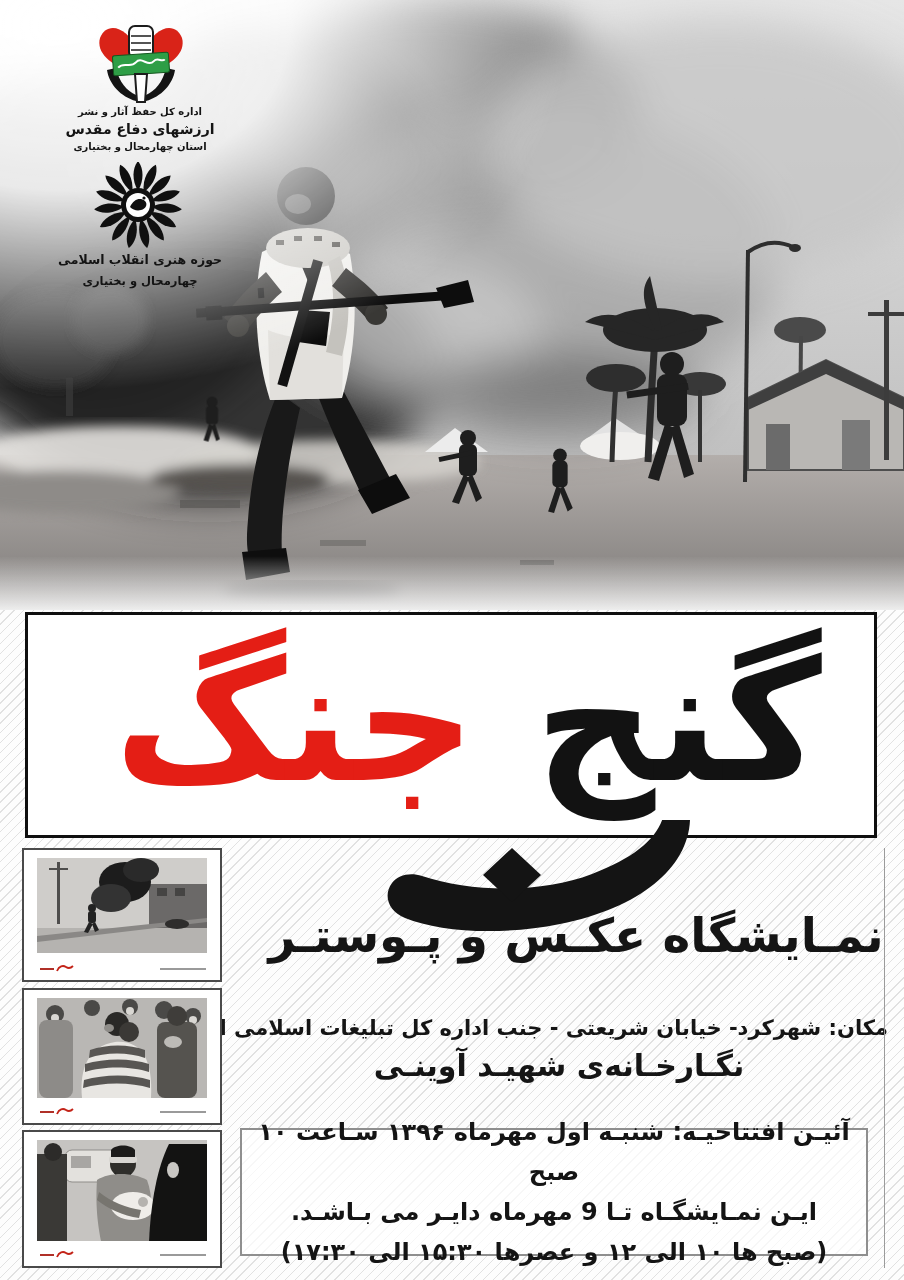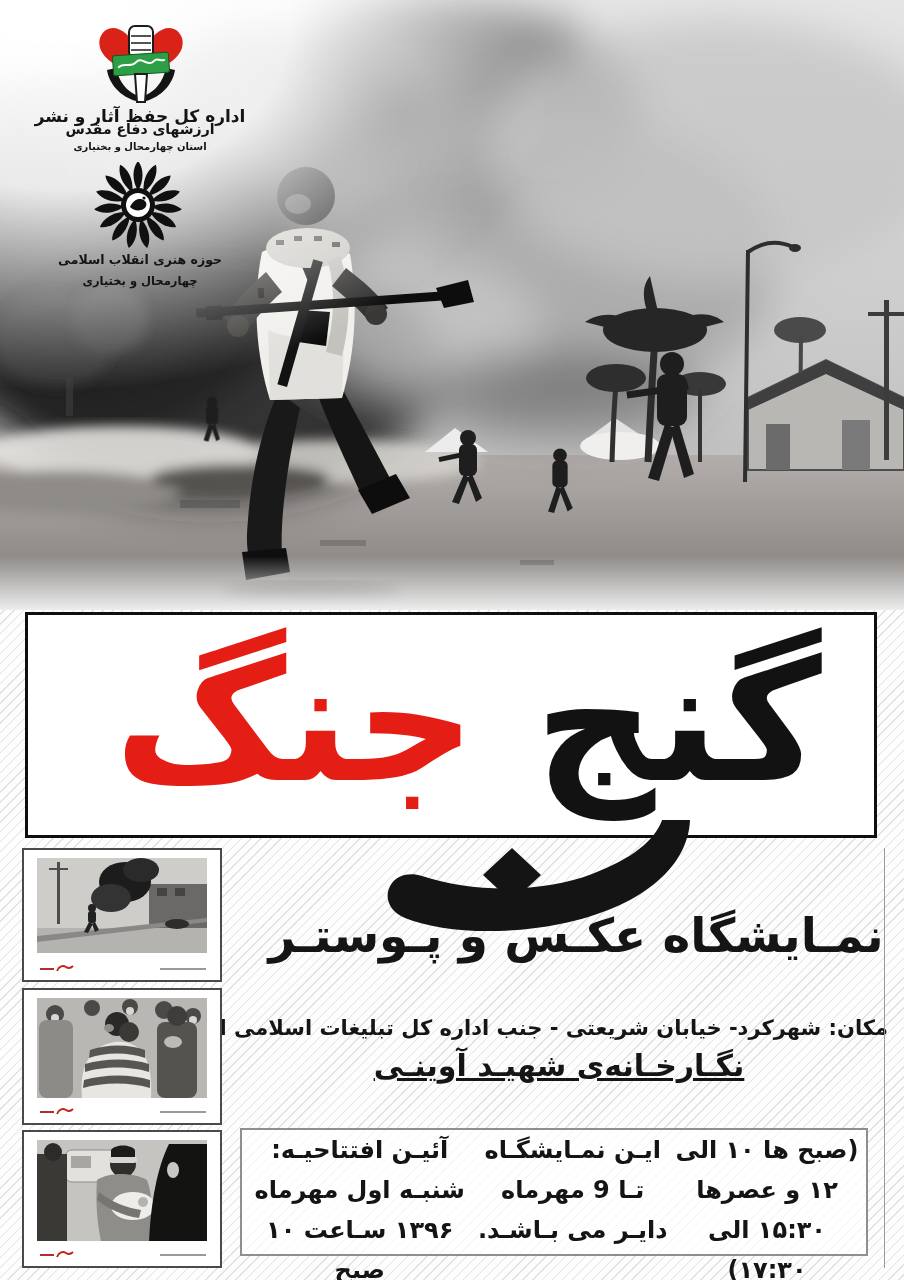--- a/index.html
+++ b/index.html
@@ -8,21 +8,21 @@
     background:
       repeating-linear-gradient(135deg, rgba(40,40,40,0.13) 0px, rgba(40,40,40,0.13) 1px, rgba(0,0,0,0) 1px, rgba(0,0,0,0) 7px),
       #fdfdfd;
     font-family:"DejaVu Sans", sans-serif;
   }
   .abs{position:absolute;}
   
   #photo-wrap{left:0;top:0;width:904px;height:610px;}
   
   .logo-caption{dir:rtl;direction:rtl;text-align:center;color:#141414;line-height:1.25;}
-  #org1-cap1{left:28px;top:106px;width:224px;font-size:17px;font-weight:bold;}
+  #org1-cap1{left:28px;top:106px;width:224px;font-size:10px;font-weight:bold;}
   #org1-cap2{left:28px;top:121px;width:224px;font-size:14px;font-weight:bold;}
   #org1-cap3{left:28px;top:141px;width:224px;font-size:10px;font-weight:bold;}
   #org2-cap1{left:28px;top:252px;width:224px;font-size:12.5px;font-weight:bold;}
   #org2-cap2{left:28px;top:274px;width:224px;font-size:11.5px;font-weight:bold;}
   
   #title-box{
     left:25px;top:612px;width:852px;height:226px;background:#ffffff;
     border:3px solid #0f0f0f;box-sizing:border-box;display:flex;align-items:center;
     justify-content:center;overflow:visible;z-index:3;padding-left:34px;
   }
@@ -42,25 +42,25 @@
   #frame2{top:988px;height:137px;}
   #frame3{top:1130px;height:138px;}
   .frame svg.thumb{position:absolute;left:13px;top:8px;}
   .credit-row{position:absolute;left:10px;right:10px;bottom:5px;height:12px;}
   .credit-mark{position:absolute;left:6px;top:2px;width:34px;height:8px;}
   .caption-bar{position:absolute;right:4px;top:5px;width:46px;height:2px;background:#9a9a9a;}
   
   .fa{direction:rtl;text-align:center;color:#151515;}
   #subtitle{left:252px;top:908px;width:648px;font-size:47px;font-weight:bold;letter-spacing:0;}
   #location-line{left:228px;top:1016px;width:660px;font-size:21px;font-weight:bold;white-space:nowrap;}
-  #gallery-line{left:235px;top:1048px;width:648px;font-size:30px;font-weight:bold;text-decoration:underline;}
+  #gallery-line{left:235px;top:1048px;width:648px;font-size:30px;font-weight:bold;}
   #schedule-panel{
     left:240px;top:1128px;width:628px;height:128px;box-sizing:border-box;
     background:rgba(255,255,255,0.72);border:2px solid #8f8f8f;z-index:2;
-    display:flex;flex-direction:row;justify-content:center;
+    display:flex;flex-direction:column;justify-content:center;
   }
   #schedule-panel p{margin:0;direction:rtl;text-align:center;font-size:24px;font-weight:bold;
     line-height:40px;color:#141414;}
   #right-rule{left:884px;top:848px;width:1px;height:420px;background:#9b9b9b;z-index:1;}
 </style>
 </head>
 <body>
 
 <div id="poster">
 

